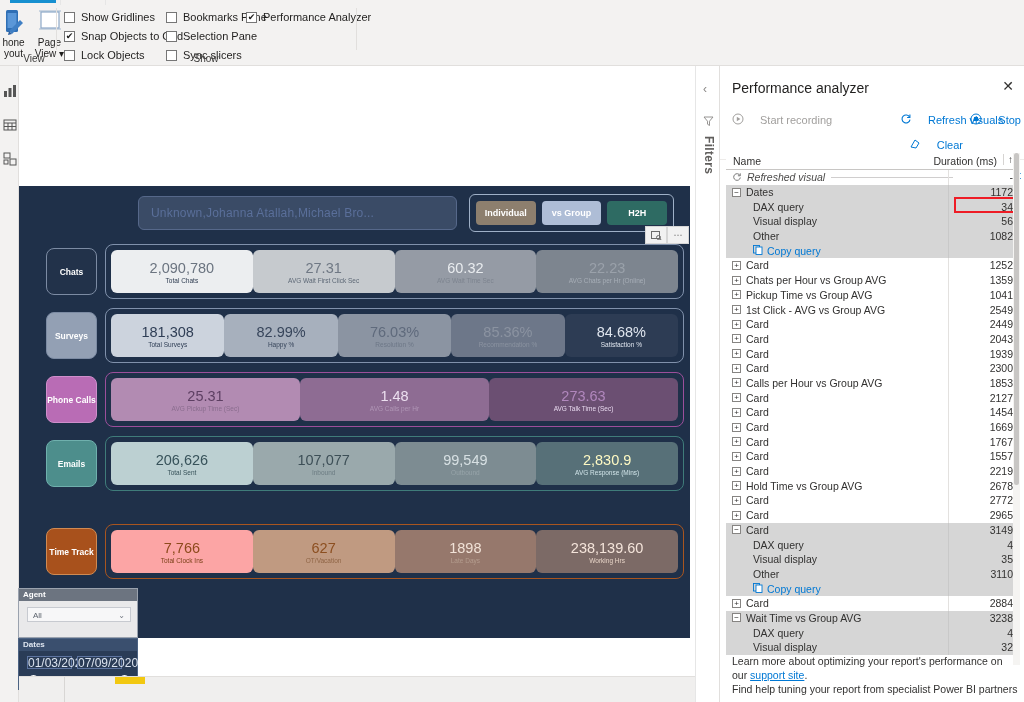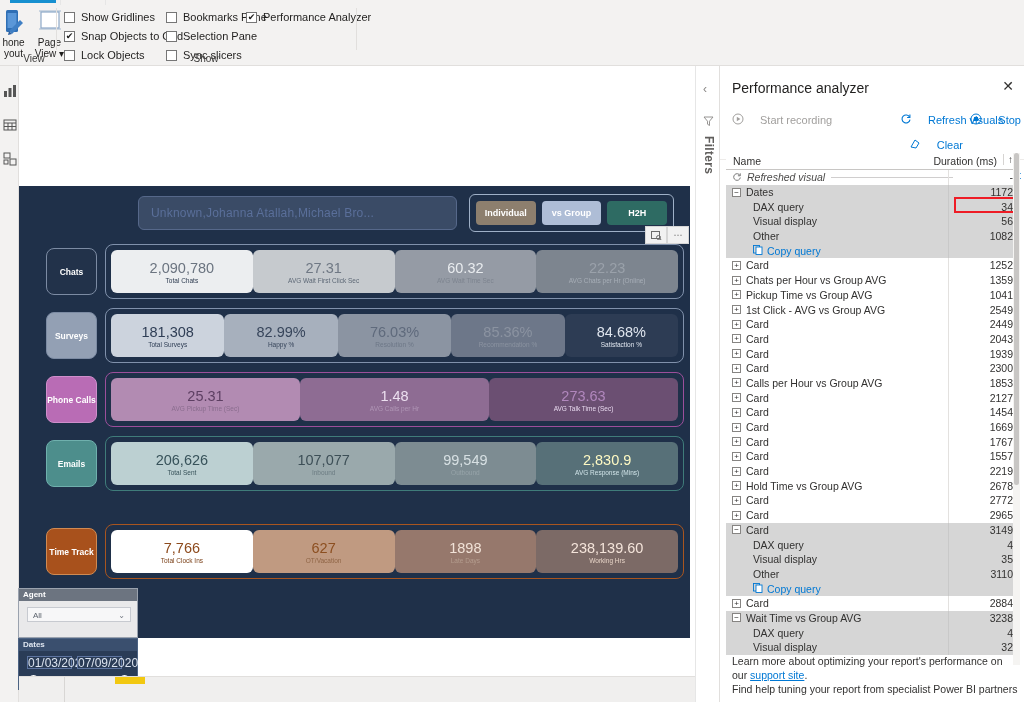--- a/index.html
+++ b/index.html
@@ -523,21 +523,21 @@
           <div class="kpi-card" style="background:#577078;">
             <div class="kpi-val" style="color:#fef9c3;">2,830.9</div>
             <div class="kpi-cap" style="color:#cfe2e7;">AVG Response (Mins)</div>
           </div>
         </div>
       </div>
 
       <div class="kpi-row" id="row-time">
         <div class="kpi-label" style="background:#a8511c;border-color:#d08a52;">Time Track</div>
         <div class="kpi-cards" style="border-color:#a8551f;">
-          <div class="kpi-card" style="background:#ffffff;">
+          <div class="kpi-card" style="background:#fca5a5;">
             <div class="kpi-val" style="color:#8d4a1c;">7,766</div>
             <div class="kpi-cap" style="color:#7b4119;">Total Clock Ins</div>
           </div>
           <div class="kpi-card" style="background:#c09a81;">
             <div class="kpi-val" style="color:#8c4f20;">627</div>
             <div class="kpi-cap" style="color:#8f6546;">OT/Vacation</div>
           </div>
           <div class="kpi-card" style="background:#96786c;">
             <div class="kpi-val" style="color:#f1e2d7;">1898</div>
             <div class="kpi-cap" style="color:#b49c8e;">Late Days</div>

